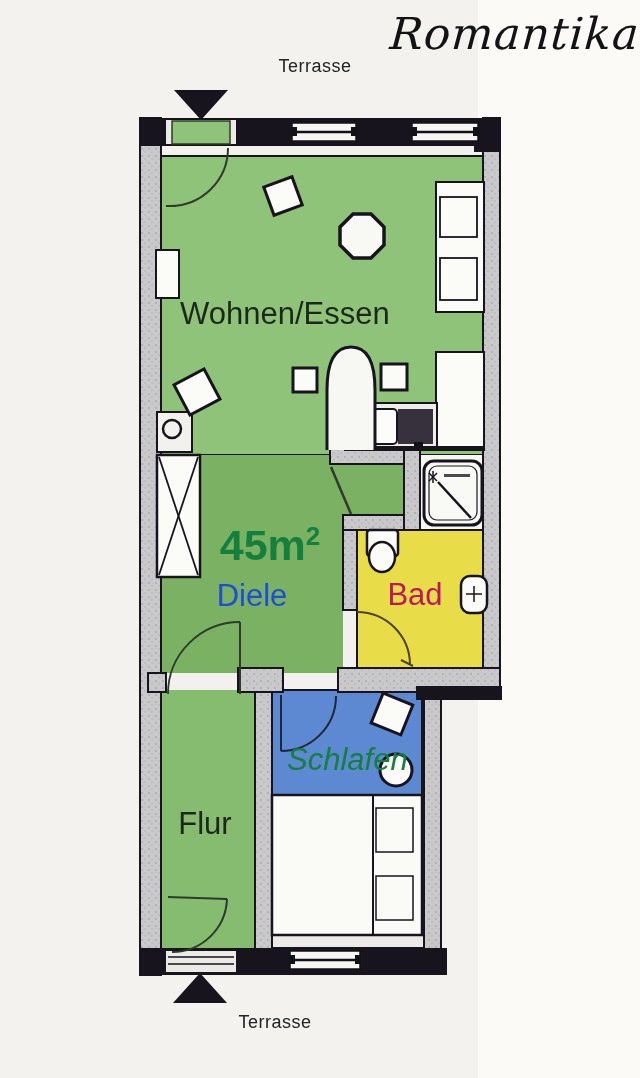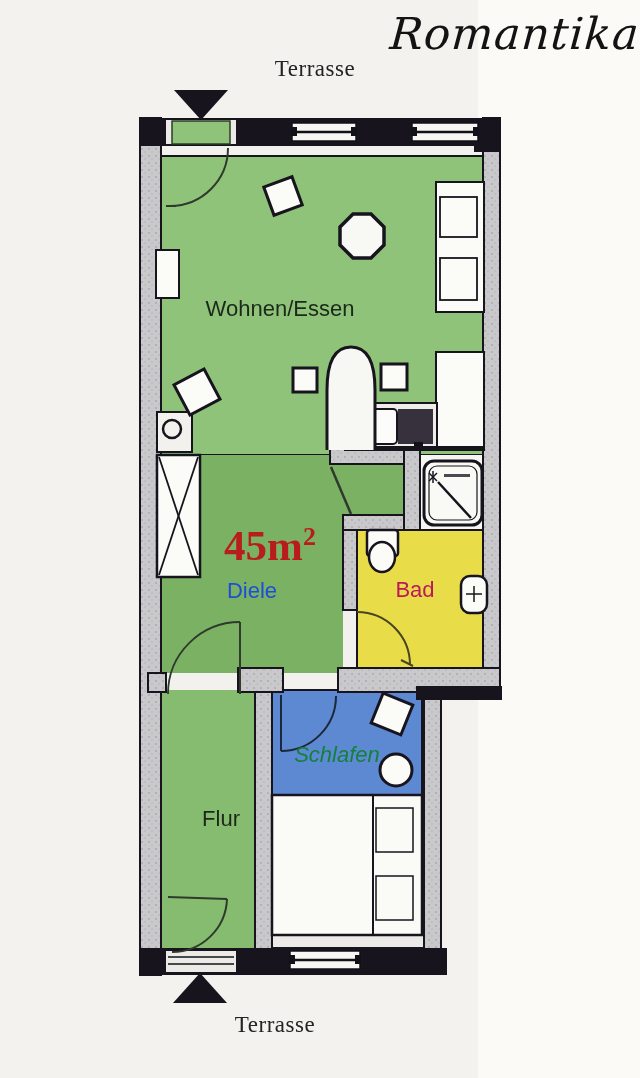--- a/index.html
+++ b/index.html
@@ -1,27 +1,27 @@
 <!DOCTYPE html>
 <html><head>
 <meta charset="utf-8">
 <style>
   html,body{margin:0;padding:0;}
   body{font-family:"Liberation Sans", sans-serif;}
   .canvas{position:relative;width:640px;height:1078px;background:#f3f2ef;overflow:hidden;}
   .bg-right{position:absolute;left:478px;top:0;width:162px;height:1078px;background:#fbfaf7;}
   .plan-svg{position:absolute;left:0;top:0;}
   .lbl{position:absolute;color:#232323;text-align:center;white-space:nowrap;}
-  .lbl-terrasse{font-size:23px;letter-spacing:0.5px;font-family:Liberation Serif, serif;}
-  .lbl-room{font-size:22px;}
+  .lbl-terrasse{font-size:18px;letter-spacing:0.5px;}
+  .lbl-room{font-size:31px;}
   .title{position:absolute;left:390px;top:8px;width:244px;text-align:center;
          font-family:"DejaVu Serif", serif;font-style:italic;font-size:44px;
          color:#131313;letter-spacing:1px;transform:skewX(-4deg);}
   .area{position:absolute;left:200px;top:521px;width:140px;text-align:center;
-        font-family:Liberation Serif, serif;font-weight:bold;font-size:43px;color:#b91c1c;}
+        font-family:Liberation Sans, sans-serif;font-weight:bold;font-size:43px;color:#15803d;}
   .area sup{font-size:26px;vertical-align:super;line-height:0;}
 </style>
 </head>
 <body>
 
 <div class="canvas">
   <div class="bg-right"></div>
 
   <svg class="plan-svg" width="640" height="1078" viewBox="0 0 640 1078">
     <defs>
@@ -194,15 +194,15 @@
     <polygon points="173,1003 227,1003 200,973" fill="#17141d"></polygon>
   </svg>
 
   <div class="title">Romantika</div>
   <div class="lbl lbl-terrasse" style="left:250px;top:56px;width:130px;">Terrasse</div>
   <div class="lbl lbl-room" style="left:180px;top:296px;width:200px;color:#1c291a;">Wohnen/Essen</div>
   <div class="area"><span>45m</span><sup>2</sup></div>
   <div class="lbl lbl-room" style="left:212px;top:578px;width:80px;color:#1d4ed8;">Diele</div>
   <div class="lbl lbl-room" style="left:385px;top:577px;width:60px;color:#be185d;">Bad</div>
   <div class="lbl lbl-room" style="left:287px;top:742px;width:100px;color:#15803d;font-style:italic;">Schlafen</div>
-  <div class="lbl lbl-room" style="left:170px;top:806px;width:70px;color:#1c291a;text-align:right;">Flur</div>
+  <div class="lbl lbl-room" style="left:170px;top:806px;width:70px;color:#1c291a;">Flur</div>
   <div class="lbl lbl-terrasse" style="left:210px;top:1012px;width:130px;">Terrasse</div>
 </div>
 
 </body></html>

